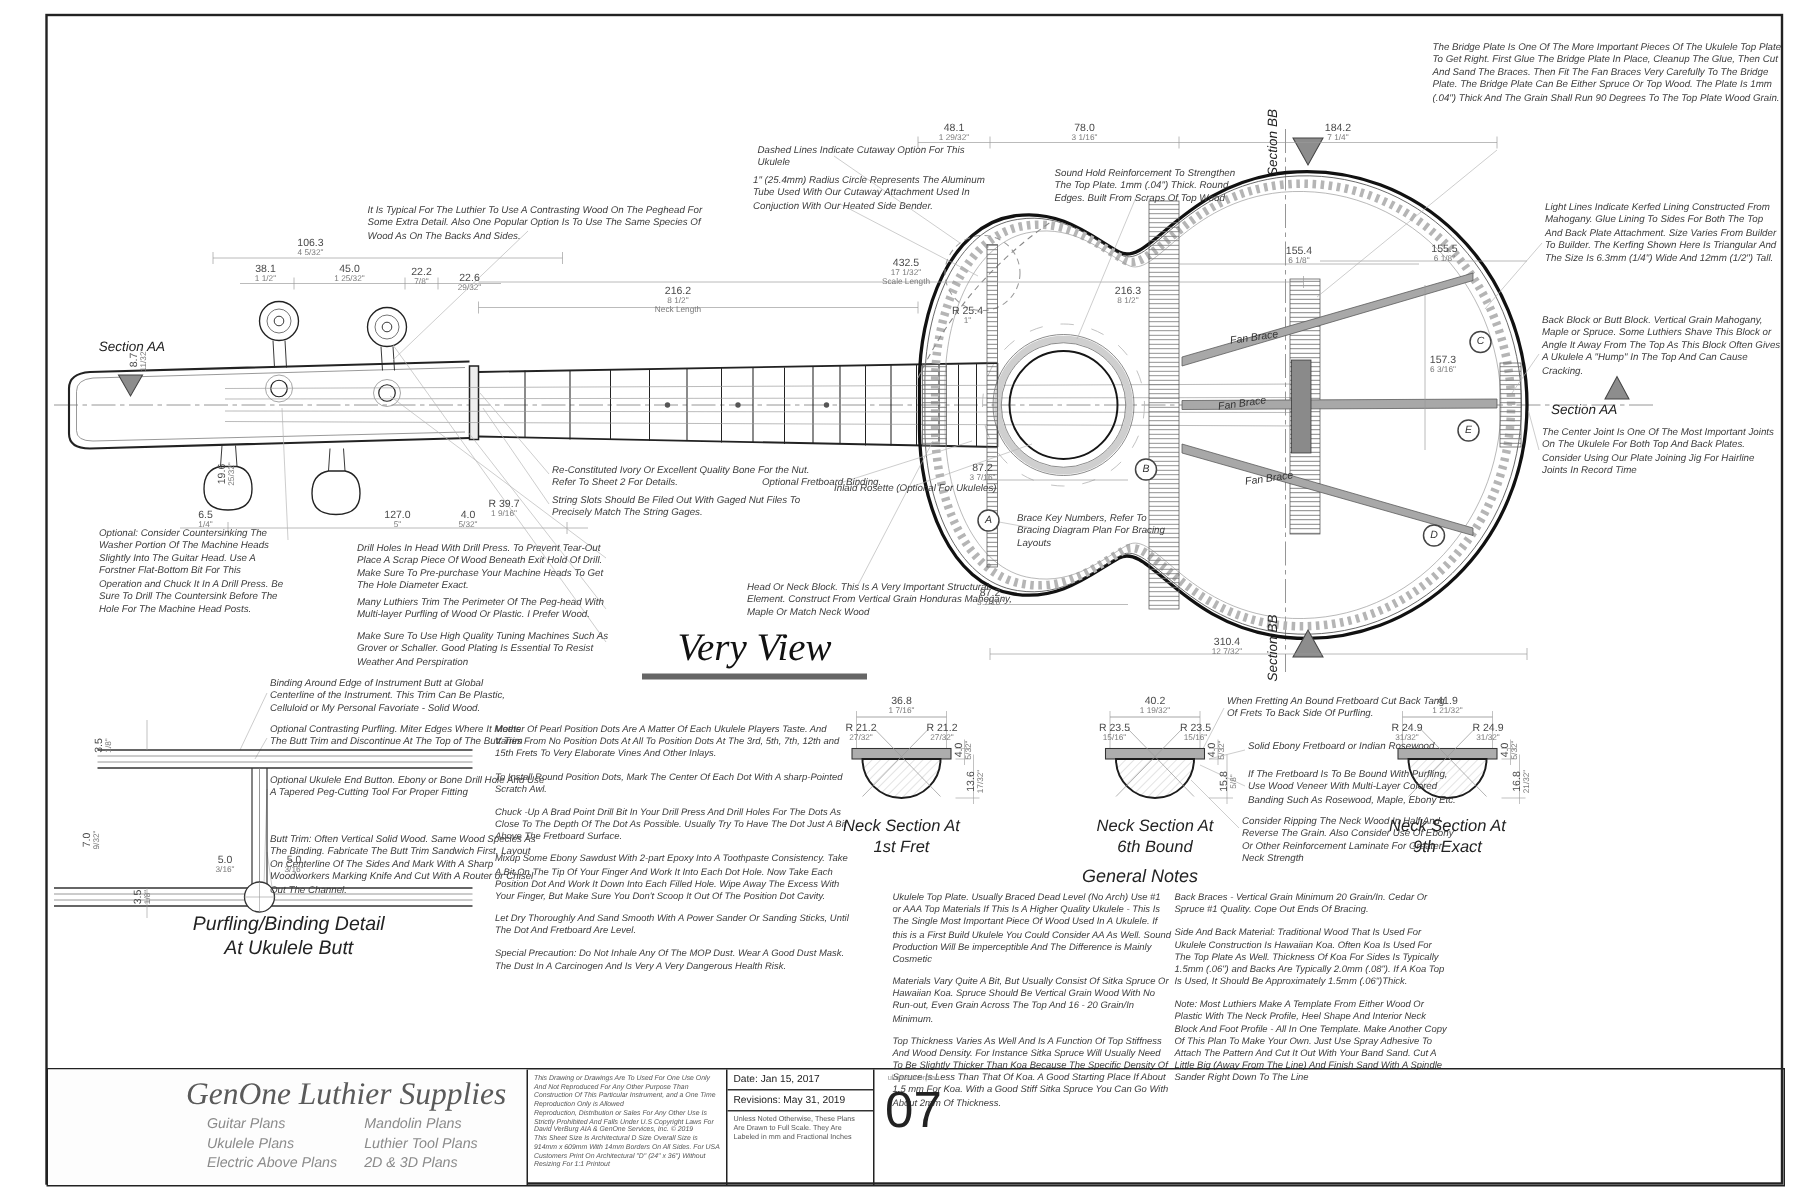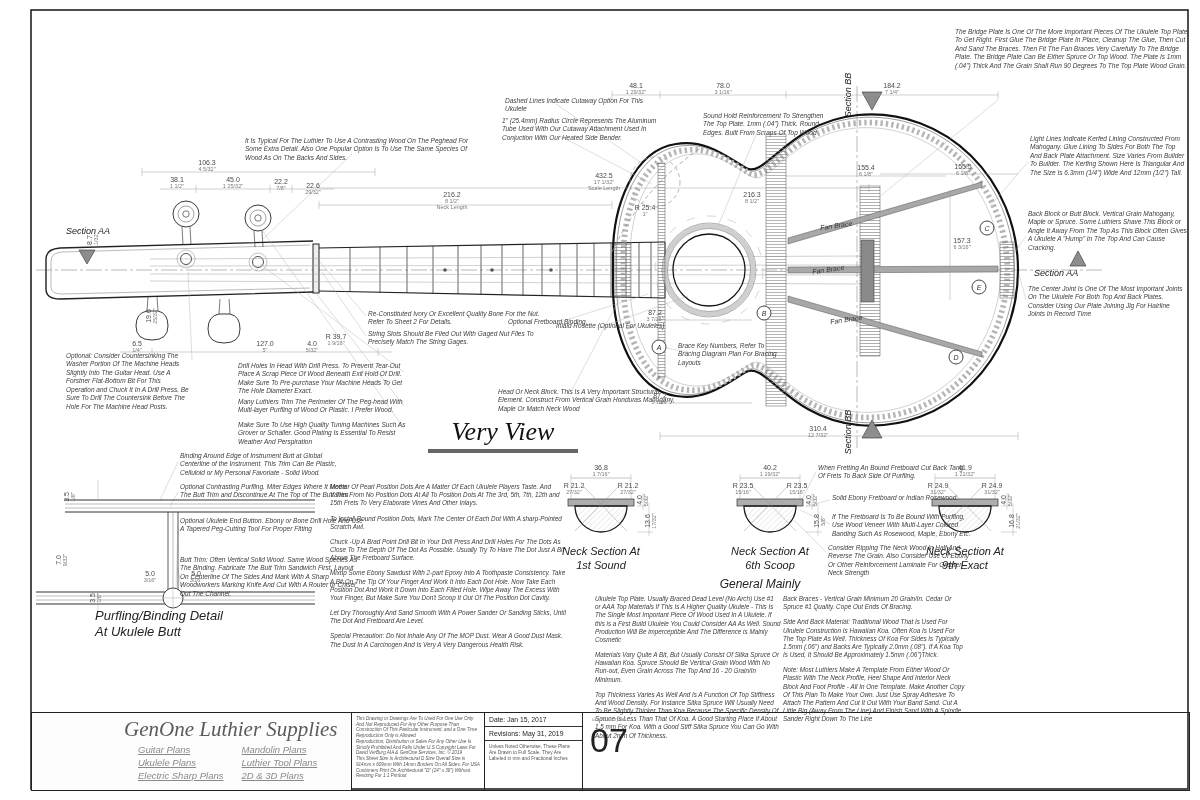--- a/index.html
+++ b/index.html
@@ -14,21 +14,21 @@
       font:italic 26px/1.1 "Liberation Serif",serif;color:#111;border-bottom:4px solid #666;padding-bottom:2px;}
   .heading-inlay{position:absolute;left:330px;top:460px;width:240px;text-align:center;
       font:italic 14px "Liberation Sans",sans-serif;color:#222;}
   .heading-general{position:absolute;left:640px;top:577px;width:240px;text-align:center;
       font:italic 12px "Liberation Sans",sans-serif;color:#222;}
   .para-col{position:absolute;display:flex;flex-direction:column;gap:7px;}
   .para{font:italic 6.3px/1.3 "Liberation Sans",sans-serif;color:#3d3d3d;}
   .sec-label{position:absolute;transform:translate(-50%,0);text-align:center;white-space:nowrap;
       font:italic 11px/1.25 "Liberation Sans",sans-serif;color:#222;}
   .section-mark{position:absolute;white-space:nowrap;font:italic 9px "Liberation Sans",sans-serif;color:#222;}
-  .purf-title{position:absolute;left:95px;top:608px;width:195px;
+  .purf-title{position:absolute;left:95px;top:608px;width:195px;text-align:center;
       font:italic 13px/1.25 "Liberation Sans",sans-serif;color:#222;}
   .brace-key{position:absolute;width:13px;height:13px;border:0.8px solid #444;border-radius:50%;
       text-align:center;font:italic 7px/13px "Liberation Sans",sans-serif;color:#333;background:#fff;transform:translate(-50%,-50%);}
   .fan-label{position:absolute;font:italic 7px "Liberation Sans",sans-serif;color:#333;transform:rotate(-8deg);}
   
   #titleblock{position:absolute;left:31px;top:712px;width:1157px;height:77px;border:1.6px solid #222;display:flex;}
   .tb-cell{height:100%;box-sizing:border-box;border-right:1.4px solid #222;position:relative;}
   #tb-logo{width:320px;background:#fdfdfd;}
   #tb-copy{width:133px;padding:3px 4px;box-sizing:border-box;}
   #tb-copy .para{font:italic 4.6px/1.25 "Liberation Sans",sans-serif;color:#555;}
@@ -37,21 +37,21 @@
   #tb-num{width:52px;border-right:none;text-align:center;}
   .tb-company{font:italic 17px "Liberation Serif",serif;color:#111;}
   .tb-sheet-title{font:italic 30px/1.05 "Liberation Serif",serif;color:#000;margin-top:2px;}
   .tb-row{padding:3px 4px;border-bottom:1px solid #333;font:6.8px "Liberation Sans",sans-serif;color:#222;}
   .tb-note{padding:3px 4px;font:4.8px/1.3 "Liberation Sans",sans-serif;color:#555;}
   .tb-file{font:5px "Liberation Sans",sans-serif;color:#999;padding-top:3px;}
   .tb-number{font:34px/1.1 "Liberation Sans",sans-serif;color:#222;}
   #logo-text{position:absolute;left:92px;top:4px;}
   #logo-title{font:italic 21px "Liberation Serif",serif;color:#5a5a5a;}
   .logo-cols{display:flex;gap:18px;margin-top:2px;margin-left:14px;}
-  .logo-col div{font:italic 9.5px/1.35 "Liberation Sans",sans-serif;color:#8a8a8a;text-decoration:underline;}
+  .logo-col div{font:italic 9.5px/1.35 "Liberation Sans",sans-serif;color:#8a8a8a;}
   .book-note{position:absolute;left:1022px;top:655px;width:172px;font:italic 7.5px/1.35 "Liberation Sans",sans-serif;color:#333;}
 </style>
 </head>
 <body>
 
 <div id="sheet">
 
   <svg id="drawing" width="1200" height="800" viewBox="0 0 1200 800">
     <defs>
       <pattern id="hatchDiag" width="4" height="4" patternUnits="userSpaceOnUse" patternTransform="rotate(45)">
@@ -303,21 +303,21 @@
   <div class="note" style="left:180px;top:452px;width:168px">Binding Around Edge of Instrument Butt at Global Centerline of the Instrument. This Trim Can Be Plastic, Celluloid or My Personal Favoriate - Solid Wood.</div>
   <div class="note" style="left:180px;top:483px;width:178px">Optional Contrasting Purfling. Miter Edges Where It Meets The Butt Trim and Discontinue At The Top of The Butt Trim</div>
   <div class="note" style="left:180px;top:517px;width:188px">Optional Ukulele End Button. Ebony or Bone Drill Hole And Use A Tapered Peg-Cutting Tool For Proper Fitting</div>
   <div class="note" style="left:180px;top:556px;width:182px">Butt Trim: Often Vertical Solid Wood. Same Wood Species As The Binding. Fabricate The Butt Trim Sandwich First, Layout On Centerline Of The Sides And Mark With A Sharp Woodworkers Marking Knife And Cut With A Router or Chisel Out The Channel.</div>
   <div class="note" style="left:818px;top:464px;width:146px">When Fretting An Bound Fretboard Cut Back Tang Of Frets To Back Side Of Purfling.</div>
   <div class="note" style="left:832px;top:494px;width:130px">Solid Ebony Fretboard or Indian Rosewood.</div>
   <div class="note" style="left:832px;top:513px;width:140px">If The Fretboard Is To Be Bound With Purfling, Use Wood Veneer With Multi-Layer Colored Banding Such As Rosewood, Maple, Ebony Etc.</div>
   <div class="note" style="left:828px;top:544px;width:146px">Consider Ripping The Neck Wood In Half And Reverse The Grain. Also Consider Use Of Ebony Or Other Reinforcement Laminate For Greater Neck Strength</div>
 
   <div class="heading-plan">Very View</div>
-  <div class="heading-general">General Mainly</div>
+  <div class="heading-general">General Notes</div>
 
   <div class="section-mark" style="left:60px;top:226px;width:56px;text-align:center;white-space:normal">Section AA</div>
   <div class="section-mark" style="left:1034px;top:268px">Section AA</div>
   <div class="section-mark" style="left:848px;top:95px;transform:translate(-50%,-50%) rotate(-90deg)">Section BB</div>
   <div class="section-mark" style="left:848px;top:432px;transform:translate(-50%,-50%) rotate(-90deg)">Section BB</div>
 
   <div class="fan-label" style="left:820px;top:222px">Fan Brace</div>
   <div class="fan-label" style="left:812px;top:266px">Fan Brace</div>
   <div class="fan-label" style="left:830px;top:316px">Fan Brace</div>
 
@@ -488,21 +488,21 @@
       <div class="dim" style="left: 643px; top: 500px; transform: translate(-50%, -50%) rotate(-90deg);">
         <div class="mm">4.0</div>
         <div class="in">5/32"</div>
       </div>
       <div class="dim" style="left: 651px; top: 521px; transform: translate(-50%, -50%) rotate(-90deg);">
         <div class="mm">13.6</div>
         <div class="in">17/32"</div>
       </div>
       <div class="sec-label" style="left: 601px; top: 545px;">
         <div>Neck Section At</div>
-        <div>1st Sound</div>
+        <div>1st Fret</div>
       </div>
       <div class="dim" style="left: 770px; top: 471px; transform: translate(-50%, -50%);">
         <div class="mm">40.2</div>
         <div class="in">1 19/32"</div>
       </div>
       <div class="dim" style="left: 743px; top: 489px; transform: translate(-50%, -50%);">
         <div class="mm">R 23.5</div>
         <div class="in">15/16"</div>
       </div>
       <div class="dim" style="left: 797px; top: 489px; transform: translate(-50%, -50%);">
@@ -512,21 +512,21 @@
       <div class="dim" style="left: 812px; top: 500px; transform: translate(-50%, -50%) rotate(-90deg);">
         <div class="mm">4.0</div>
         <div class="in">5/32"</div>
       </div>
       <div class="dim" style="left: 820px; top: 521px; transform: translate(-50%, -50%) rotate(-90deg);">
         <div class="mm">15.8</div>
         <div class="in">5/8"</div>
       </div>
       <div class="sec-label" style="left: 770px; top: 545px;">
         <div>Neck Section At</div>
-        <div>6th Scoop</div>
+        <div>6th Bound</div>
       </div>
       <div class="dim" style="left: 965px; top: 471px; transform: translate(-50%, -50%);">
         <div class="mm">41.9</div>
         <div class="in">1 21/32"</div>
       </div>
       <div class="dim" style="left: 938px; top: 489px; transform: translate(-50%, -50%);">
         <div class="mm">R 24.9</div>
         <div class="in">31/32"</div>
       </div>
       <div class="dim" style="left: 992px; top: 489px; transform: translate(-50%, -50%);">
@@ -548,21 +548,21 @@
     </div>
 
   <div id="titleblock">
     <div class="tb-cell" id="tb-logo">
       <div id="logo-text">
         <div id="logo-title">GenOne Luthier Supplies</div>
         <div class="logo-cols">
           <div class="logo-col">
               <div class="plan-item">Guitar Plans</div>
               <div class="plan-item">Ukulele Plans</div>
-              <div class="plan-item">Electric Sharp Plans</div>
+              <div class="plan-item">Electric Above Plans</div>
             </div>
           <div class="logo-col">
               <div class="plan-item">Mandolin Plans</div>
               <div class="plan-item">Luthier Tool Plans</div>
               <div class="plan-item">2D &amp; 3D Plans</div>
             </div>
         </div>
       </div>
     </div>
     <div class="tb-cell" id="tb-copy">

